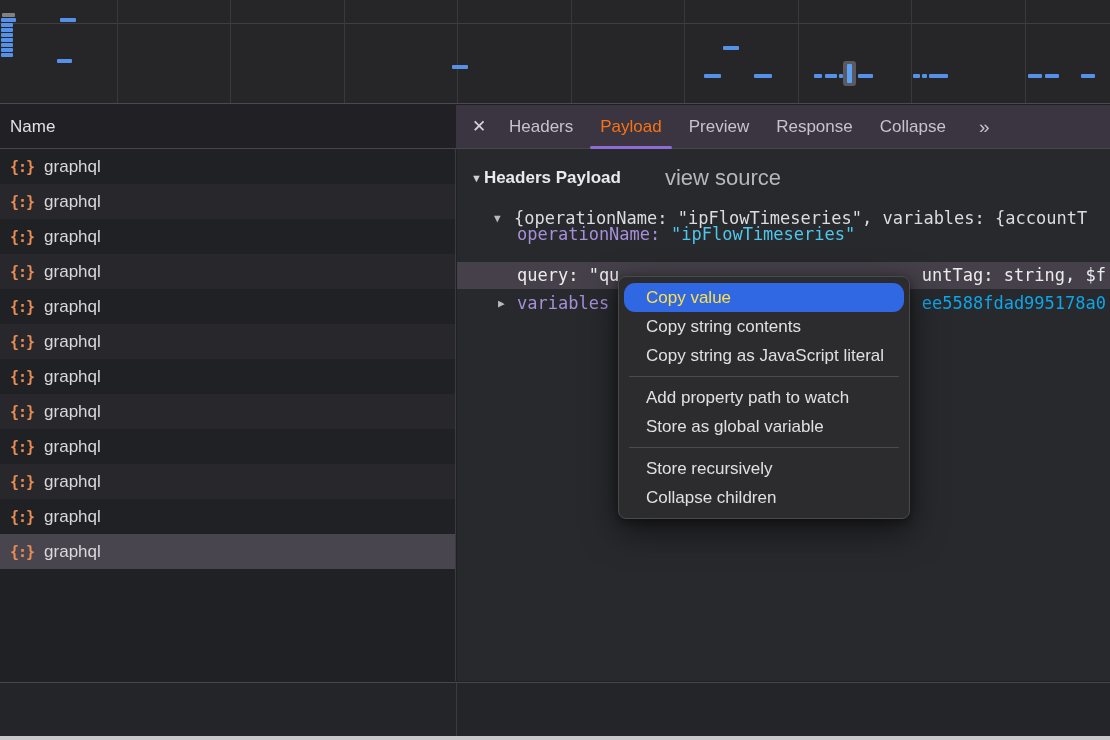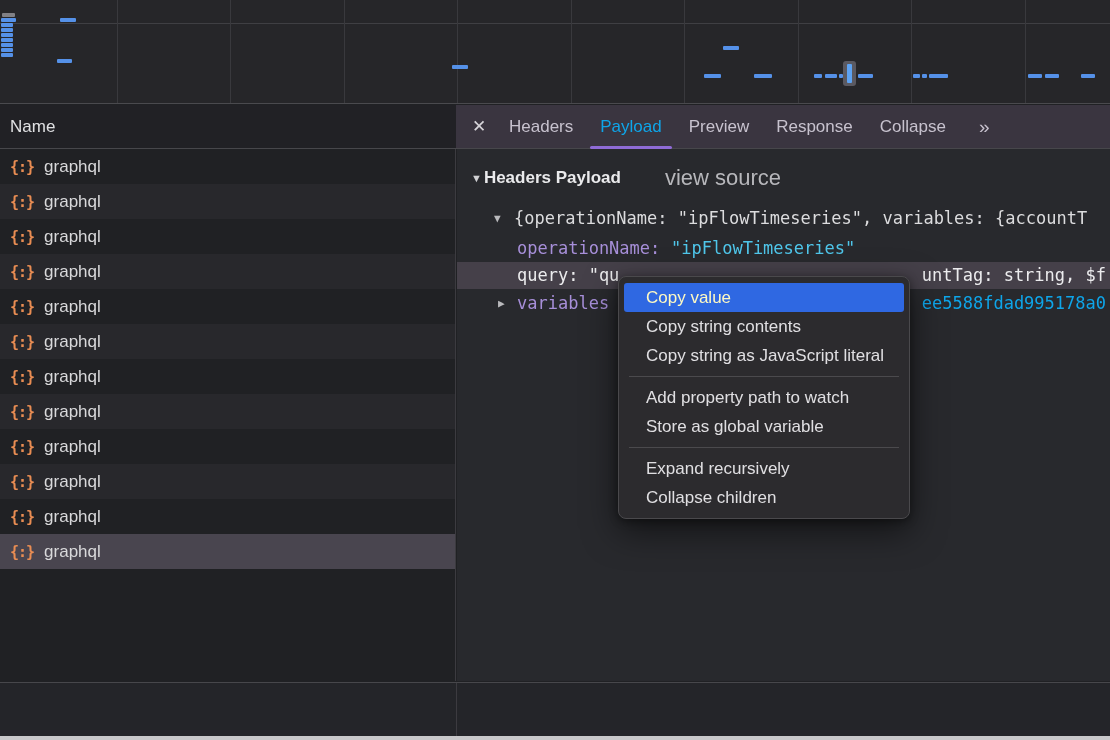--- a/index.html
+++ b/index.html
@@ -22,21 +22,21 @@
   .band { position:absolute; left:0; top:105px; width:1110px; height:44px; }
   .name-header { position:absolute; left:0; top:0; width:456px; height:44px; background:#212125;
                  border-bottom:1px solid #47474b; color:#e0e1e3; font-size:17px;
                  display:flex; align-items:center; padding-left:10px; }
   .tabbar { position:absolute; left:456px; top:0; width:654px; height:44px; background:#3a3540;
             border-bottom:1px solid #47474b; display:flex; align-items:center;
             color:#c7c2ce; font-size:17px; }
   .tab-close { width:18px; margin-left:14px; margin-right:21px; color:#d6d4d9; font-size:17px;
                text-align:center; cursor:default; }
   .tab { position:relative; height:44px; line-height:44px; margin-right:27px; white-space:nowrap; }
-  .tab.selected { color:#0ea5e9; }
+  .tab.selected { color:#f97316; }
   .tab.selected .tab-underline { position:absolute; left:-10px; right:-10px; bottom:0;
                                  height:3px; background:#8f6bd6; border-radius:2px; }
   .tab-overflow { margin-left:6px; color:#c7c2ce; font-size:19px; letter-spacing:-2px; }
 
   
   .request-list { position:absolute; left:0; top:149px; width:456px; height:532px;
                   background:#202124; border-right:1px solid #3c3b40; overflow:hidden; }
   .req-row { height:35px; display:flex; align-items:center; padding-left:10px;
              color:#d9d9db; font-size:17px; background:#202124; }
   .req-row.alt { background:#28282c; }
@@ -55,41 +55,41 @@
 
   .tree { font-family:"DejaVu Sans Mono", monospace; font-size:17px; }
   .tree-row { position:absolute; left:0; width:653px; height:27px; line-height:27px;
               white-space:nowrap; overflow:hidden; }
   .t-arrow { position:absolute; font-size:11px; color:#b9b9bc; top:0; }
   .t-text { position:absolute; top:0; }
   .c-plain { color:#dcdcde; }
   .c-key { color:#a78fd9; }
   .c-str { color:#4fc6ea; }
   .row-root { top:56px; }
-  .row-op { top:86px; }
+  .row-op { top:72px; }
   .row-query { top:113px; background:#454049; color:#ececee; }
   .row-vars { top:141px; }
   .frag-right { position:absolute; right:4px; top:0; }
   .row-query .frag-right { color:#ececee; }
   .row-vars .frag-right { color:#0ea5e9; }
 
   
   .footer { position:absolute; left:0; top:682px; width:1110px; height:54px; background:#242529;
             border-top:1px solid #47474b; }
   .footer .vdiv { position:absolute; left:456px; top:0; bottom:0; width:1px; background:#3c3b40; }
   .bottom-strip { position:absolute; left:0; top:736px; width:1110px; height:4px; background:#c8c8ca; }
 
   
   .context-menu { position:absolute; left:618px; top:276px; width:292px; background:#2c2b2e;
                   border:1px solid #4a494c; border-radius:8px; padding:6px 0;
                   box-shadow:0 12px 34px rgba(0,0,0,0.55), 0 2px 8px rgba(0,0,0,0.4);
                   font-size:17px; color:#e0dfe2; z-index:50; }
   .cm-item { height:29px; line-height:29px; padding-left:27px; white-space:nowrap; }
-  .cm-item.highlighted { margin:0 5px; padding-left:22px; background:#2f68e2; color:#fef9c3;
-                         border-radius:3px; }
+  .cm-item.highlighted { margin:0 5px; padding-left:22px; background:#2f68e2; color:#fde047;
+                         border-radius:11px; }
   .cm-sep { height:1px; background:#4b4a4d; margin:6px 10px; }
 </style>
 </head>
 <body>
 
 <div class="app">
 
   <div class="overview" id="overview">
     <div class="hline"></div>
     <div class="sel-box">
@@ -234,17 +234,17 @@
   <div class="bottom-strip"></div>
 
   <div class="context-menu">
     <div class="cm-item highlighted">Copy value</div>
     <div class="cm-item">Copy string contents</div>
     <div class="cm-item">Copy string as JavaScript literal</div>
     <div class="cm-sep"></div>
     <div class="cm-item">Add property path to watch</div>
     <div class="cm-item">Store as global variable</div>
     <div class="cm-sep"></div>
-    <div class="cm-item">Expand recursively</div>
+    <div class="cm-item">Store recursively</div>
     <div class="cm-item">Collapse children</div>
   </div>
 
 </div>
 
 </body></html>

